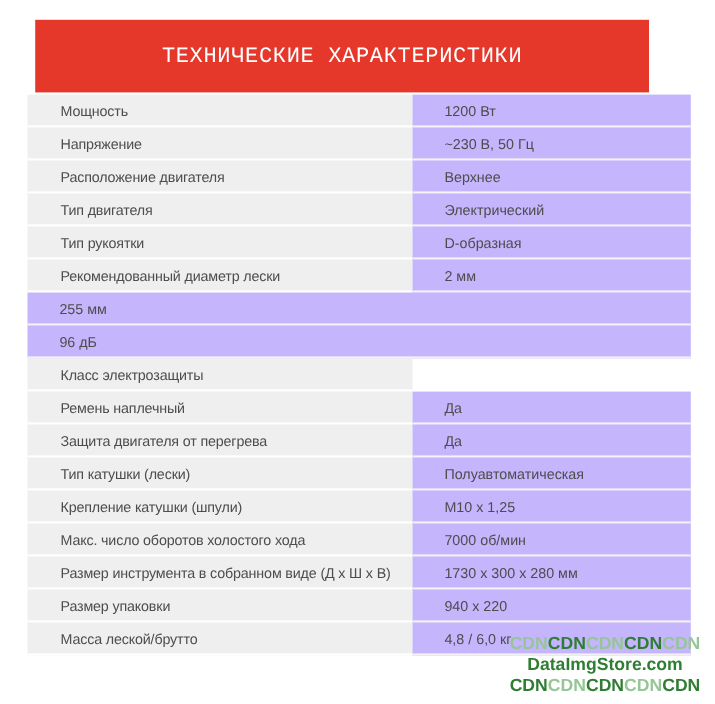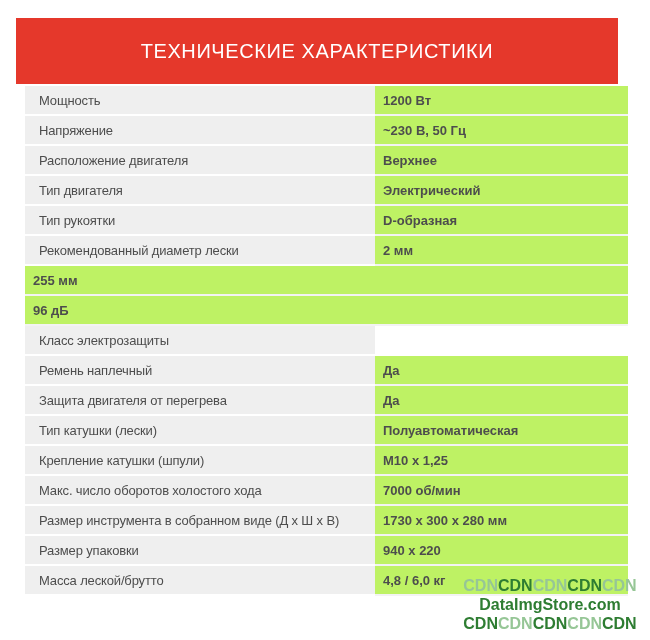--- a/index.html
+++ b/index.html
@@ -9,43 +9,43 @@
     --sep:#f3f3f3;
     --wm-dark:#2e7d32;
     --wm-light:#96c696;
   }
   *{box-sizing:border-box}
   html,body{margin:0;padding:0;background:#fff}
   body{font-family:"Liberation Sans",sans-serif;}
   .page{position:relative;width:650px;height:640px;background:#fff;overflow:hidden;}
 
   .banner{
-    position:absolute;left:16px;top:18px;width:602px;height:66px;
+    position:absolute;left:32px;top:18px;width:558px;height:66px;
     background:var(--accent);
-    display:flex;align-items:center;justify-content:center;
+    display:flex;align-items:center;justify-content:center;font-family:Liberation Mono, monospace;
   }
   .banner-title{
     color:#ffffff;font-size:20px;font-weight:400;letter-spacing:.6px;white-space:nowrap;
   }
 
   .spec-table{position:absolute;left:25px;top:86px;width:603px;}
   .spec-row{display:flex;height:30px;}
   .spec-label{
     width:350px;background:var(--label-bg);
     border-bottom:2px solid #ffffff;
     display:flex;align-items:center;
-    padding-left:14px;
+    padding-left:30px;
     color:var(--text);font-size:13px;letter-spacing:-.15px;white-space:nowrap;
   }
   .spec-value{
-    flex:1;background:#bef264;
+    flex:1;background:#c4b5fd;
     border-bottom:2px solid var(--sep);
     display:flex;align-items:center;
-    padding-left:8px;
-    color:var(--text);font-size:13px;white-space:nowrap;font-weight:bold;
+    padding-left:29px;
+    color:var(--text);font-size:13px;white-space:nowrap;
   }
 
   .watermark{
     position:absolute;left:456px;top:576px;width:188px;
     text-align:center;font-weight:bold;font-size:16px;line-height:19px;
     white-space:nowrap;
   }
   .wm-dark{color:var(--wm-dark)}
   .wm-light{color:var(--wm-light)}
   .wm-site{color:var(--wm-dark)}

